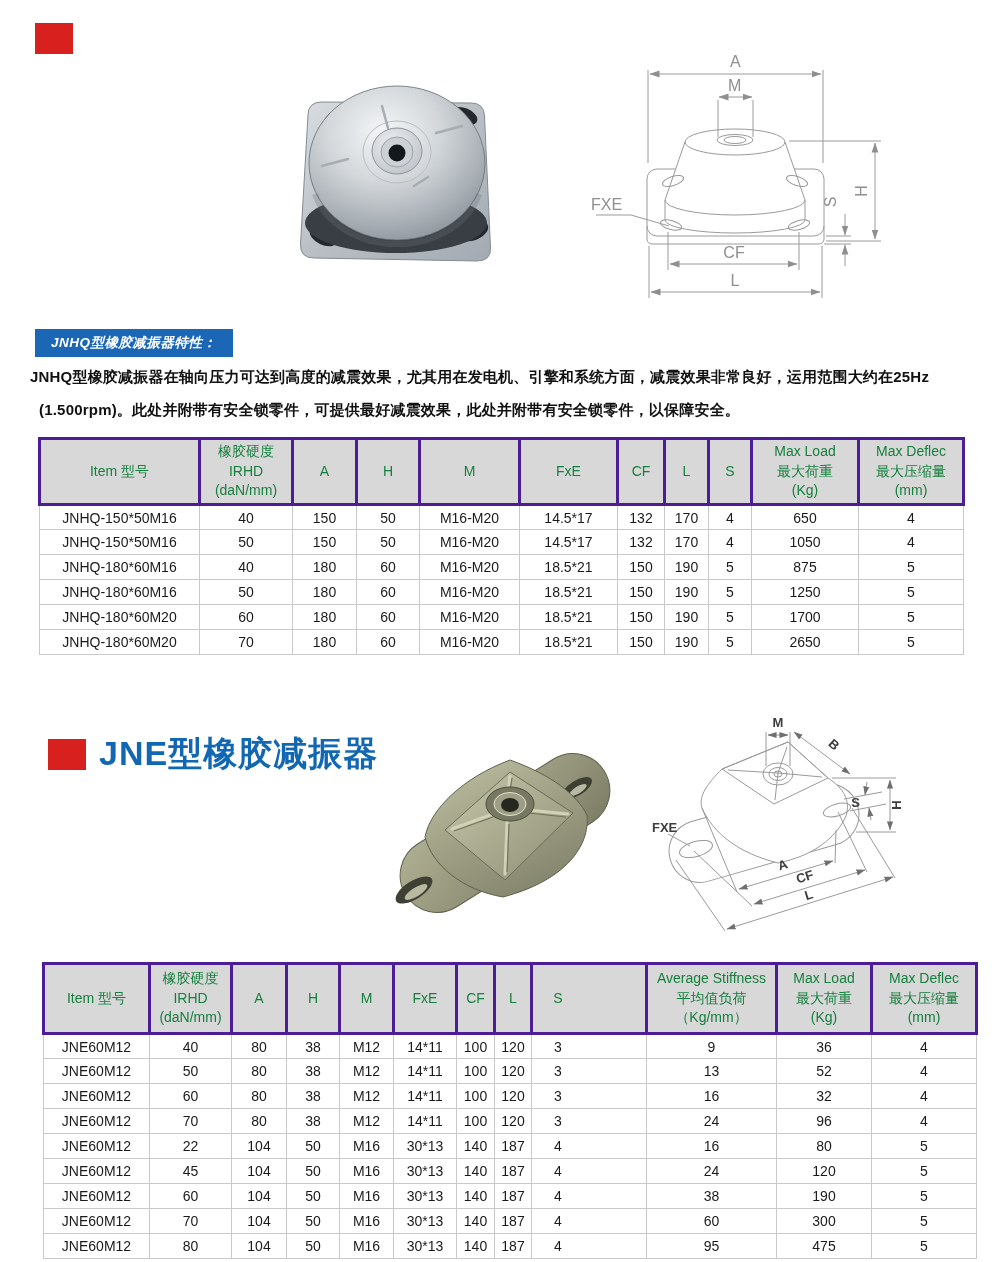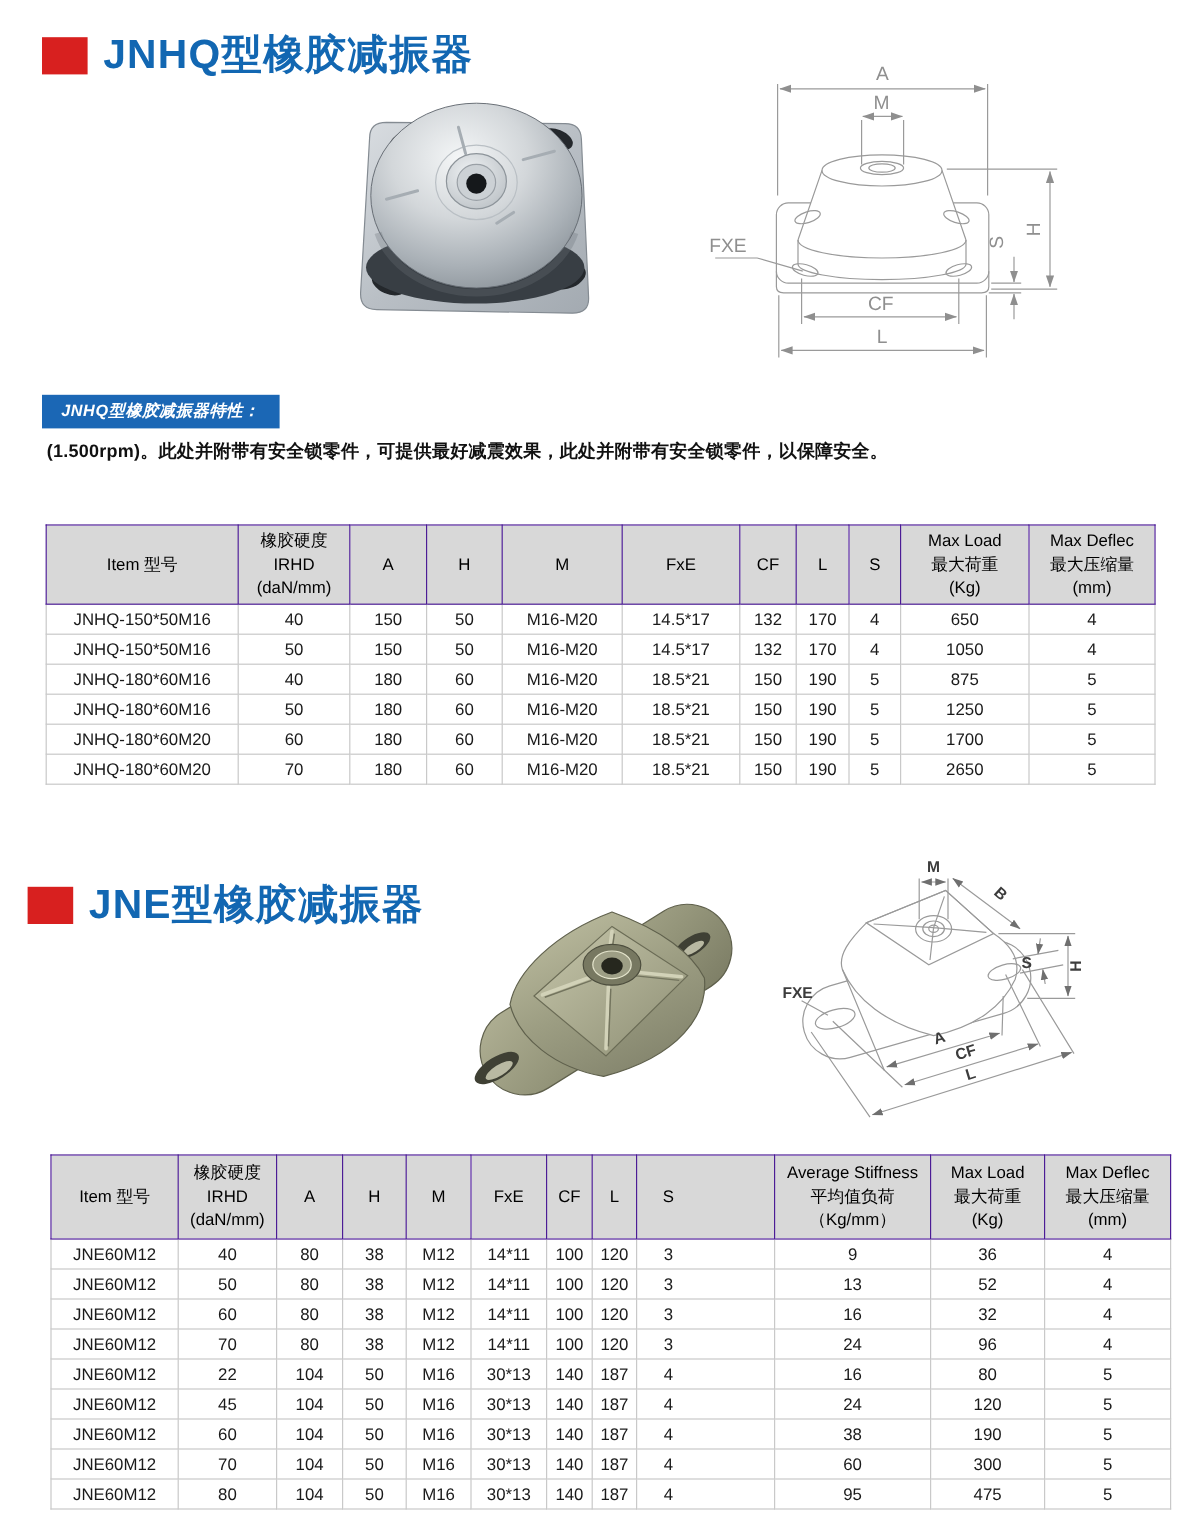--- a/index.html
+++ b/index.html
@@ -18,40 +18,39 @@
     padding:0 16px; letter-spacing:0.5px;
   }
   .desc { font-size:15px; font-weight:bold; color:#111111; line-height:33px; letter-spacing:0.2px; }
   .desc .l2 { padding-left:9px; }
 
   table.spec { border-collapse:collapse; table-layout:fixed; border:1px solid #bdbdbd; }
   table.spec th, table.spec td {
     text-align:center; vertical-align:middle; overflow:hidden;
   }
   table.spec th {
-    background:#d8d8d8; font-weight:normal; font-size:14px; color:#000000;
-    line-height:1.42; white-space:pre-line; border:1px solid #4c1d95;
+    background:#d8d8d8; font-weight:normal; font-size:14px; color:#15803d;
+    line-height:1.42; white-space:pre-line; border:3px solid #4c1d95;
   }
   table.spec td { font-size:14px; color:#1a1a1a; border:1px solid #c9c9c9; background:#ffffff; }
   #t1 th { height:66px; }
   #t1 td { height:25px; }
   #t2 th { height:70px; }
   #t2 td { height:25px; }
 
   svg text { font-family:"Liberation Sans","DejaVu Sans",sans-serif; }
   .dimline { stroke:#9a9a9a; stroke-width:1; fill:none; }
   .dimtext { fill:#8f8f8f; font-size:16px; }
   .dimtext2 { fill:#3c3c3c; font-size:13px; font-weight:bold; }
 </style>
 </head>
 <body>
 
 <div class="abs sec-title" style="left:35px; top:23px;">
   <span class="bullet"></span>
-  <h1>JNHQ型橡胶减振器</h1>
 </div>
 
 <div class="abs" style="left:278px; top:76px;">
   <svg width="262" height="238" viewBox="0 0 262 238">
     <defs>
       <linearGradient id="plateG" x1="0" y1="0" x2="1" y2="1">
         <stop offset="0" stop-color="#d9dde1"></stop>
           <stop offset="0.5" stop-color="#b9bfc5"></stop>
           <stop offset="1" stop-color="#a3aab1"></stop>
       </linearGradient>
@@ -141,20 +140,21 @@
     <text class="dimtext" text-anchor="middle" transform="rotate(-90 253 152)" x="253" y="152">S</text>
     <text class="dimtext" text-anchor="middle" transform="rotate(-90 284 141)" x="284" y="141">H</text>
     <text class="dimtext" text-anchor="middle" x="151" y="208">CF</text>
     <text class="dimtext" text-anchor="middle" x="152" y="236">L</text>
   </svg>
 </div>
 
 <div class="abs badge" style="left:35px; top:329px;font-style:italic;">JNHQ型橡胶减振器特性：</div>
 
 <div class="abs desc" style="left:30px; top:360px; width:955px;">
+  <div>JNHQ型橡胶减振器在轴向压力可达到高度的减震效果，尤其用在发电机、引擎和系统方面，减震效果非常良好，运用范围大约在25Hz</div>
   <div class="l2">(1.500rpm)。此处并附带有安全锁零件，可提供最好减震效果，此处并附带有安全锁零件，以保障安全。</div>
 </div>
 
 <div class="abs" id="t1" style="left:38px; top:437px;">
     <table class="spec">
       <colgroup>
         <col style="width: 160px;">
         <col style="width: 93px;">
         <col style="width: 64px;">
         <col style="width: 63px;">
@@ -263,21 +263,21 @@
           <td>150</td>
           <td>190</td>
           <td>5</td>
           <td>2650</td>
           <td>5</td>
         </tr>
       </tbody>
     </table>
   </div>
 
-<div class="abs sec-title" style="left:23px; top:731px;">
+<div class="abs sec-title" style="left:48px; top:731px;">
   <span class="bullet"></span>
   <h1>JNE型橡胶减振器</h1>
 </div>
 
 <div class="abs" style="left:362px; top:740px;">
   <svg width="278" height="215" viewBox="0 0 278 215">
     <defs>
       <linearGradient id="jneBase" x1="0" y1="0" x2="1" y2="1">
         <stop offset="0" stop-color="#b0b094"></stop>
           <stop offset="0.55" stop-color="#94957a"></stop>

